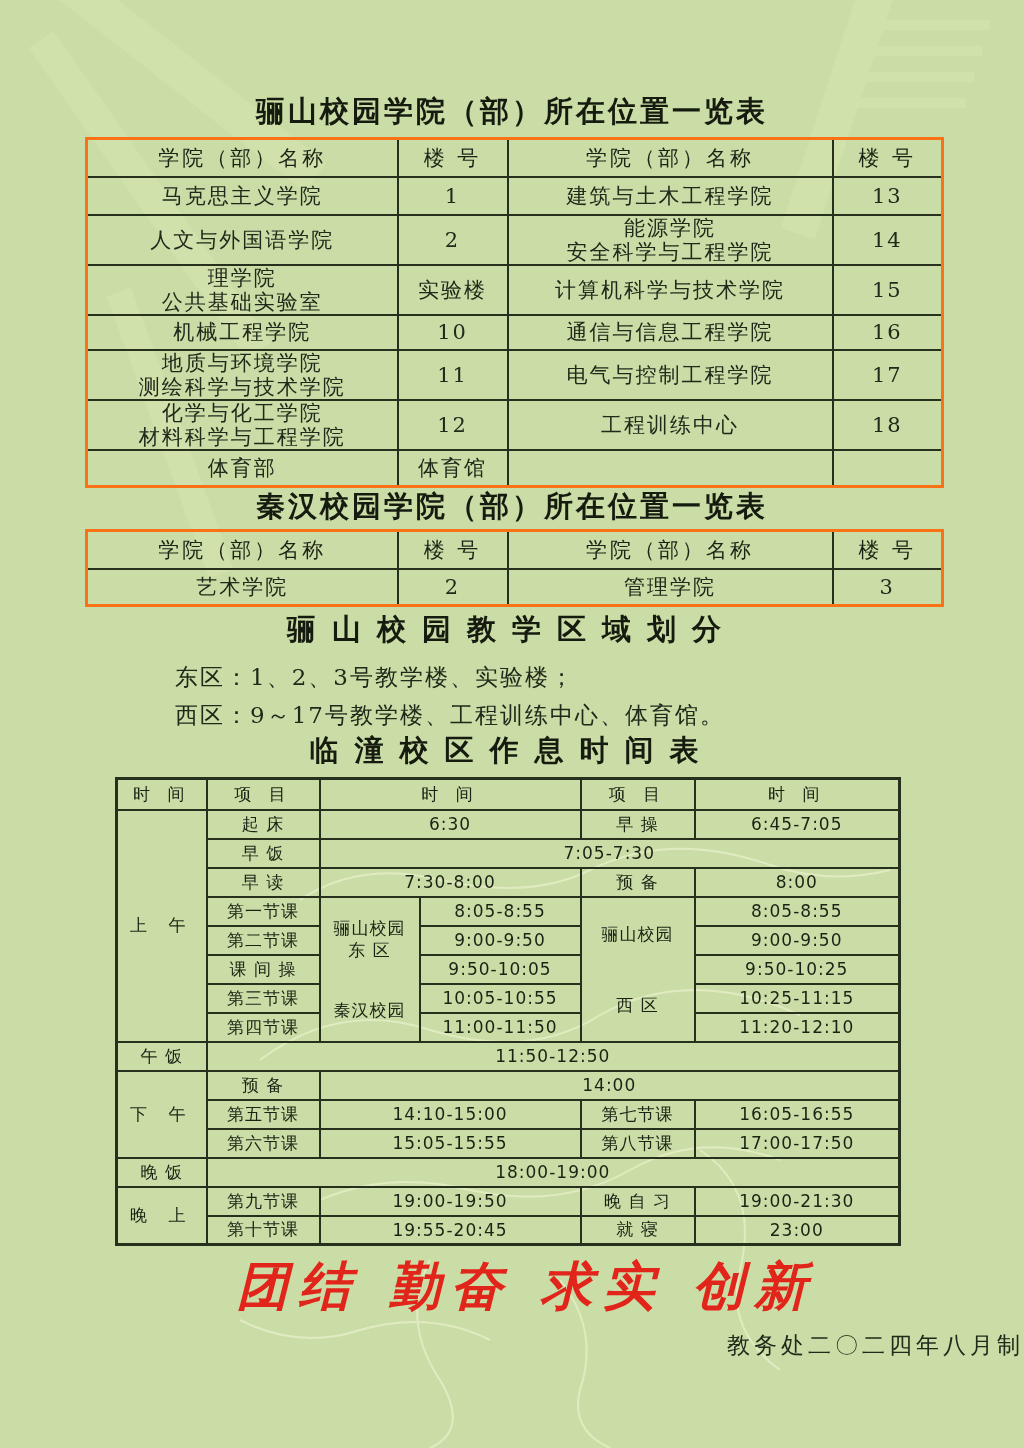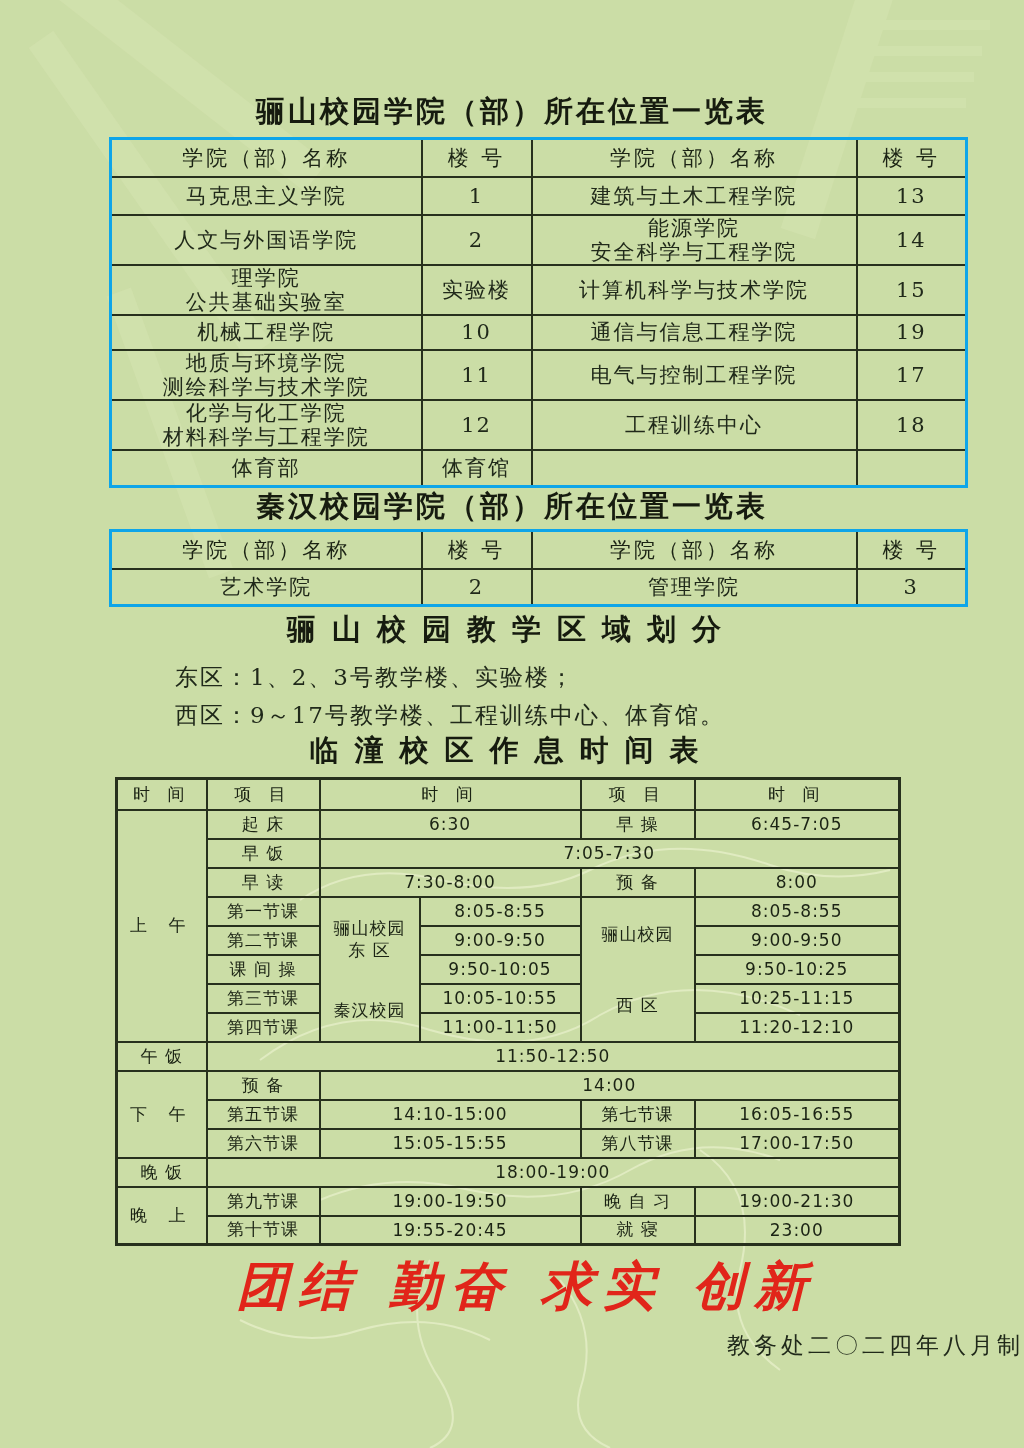--- a/index.html
+++ b/index.html
@@ -16,22 +16,21 @@
     font-size:29px; font-weight:bold; letter-spacing:3px; color:#161b0f;
     font-family:"DejaVu Sans", sans-serif; white-space:nowrap;
   }
   .title-spaced { letter-spacing:16px; }
 
   table { border-collapse:collapse; table-layout:fixed; }
 
   
   .loc-table {
     position:absolute; left:85px; width:856px;
-    border:3px solid #0ea5e9;
-    margin-left:24px;
+    border:3px solid #f97316;
   }
   .loc-table th, .loc-table td {
     border:2px solid #27301d; text-align:center; vertical-align:middle;
     overflow:hidden;
   }
   .loc-table th {
     font-size:21px; font-weight:normal; letter-spacing:3px;
     font-family:"DejaVu Sans", sans-serif; height:38px; color:#1b2314;
   }
   .loc-table td {
@@ -151,21 +150,21 @@
         <td>理学院
 公共基础实验室</td>
         <td>实验楼</td>
         <td>计算机科学与技术学院</td>
         <td>15</td>
       </tr>
       <tr>
         <td>机械工程学院</td>
         <td>10</td>
         <td>通信与信息工程学院</td>
-        <td>19</td>
+        <td>16</td>
       </tr>
       <tr>
         <td>地质与环境学院
 测绘科学与技术学院</td>
         <td>11</td>
         <td>电气与控制工程学院</td>
         <td>17</td>
       </tr>
       <tr>
         <td>化学与化工学院

